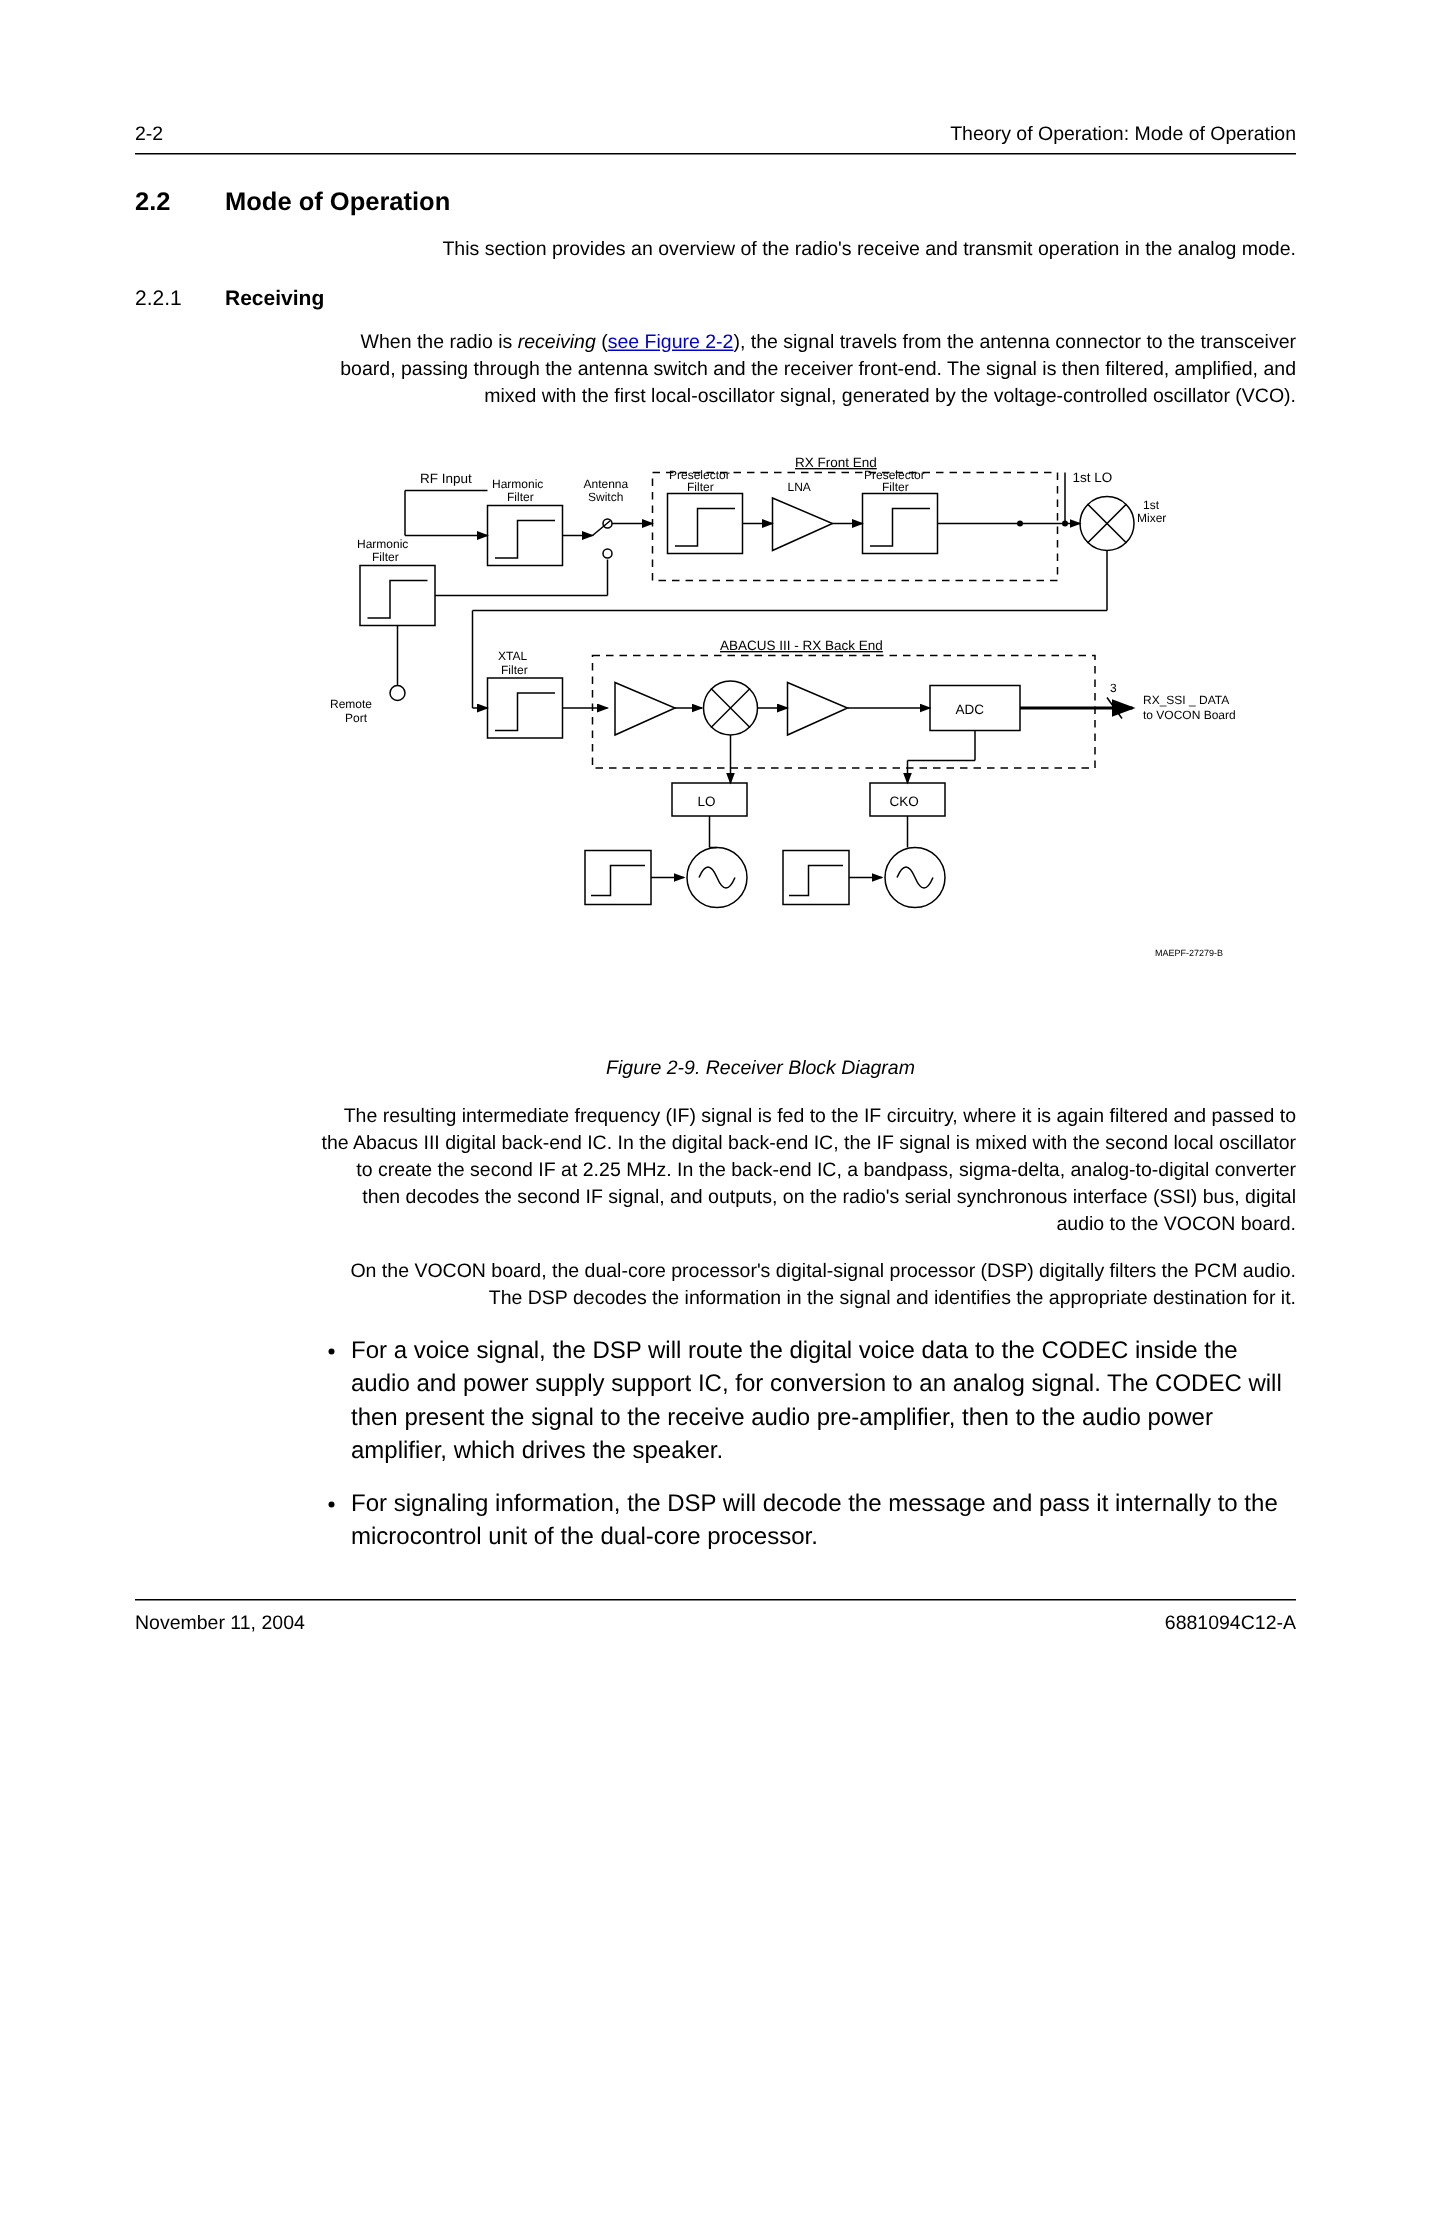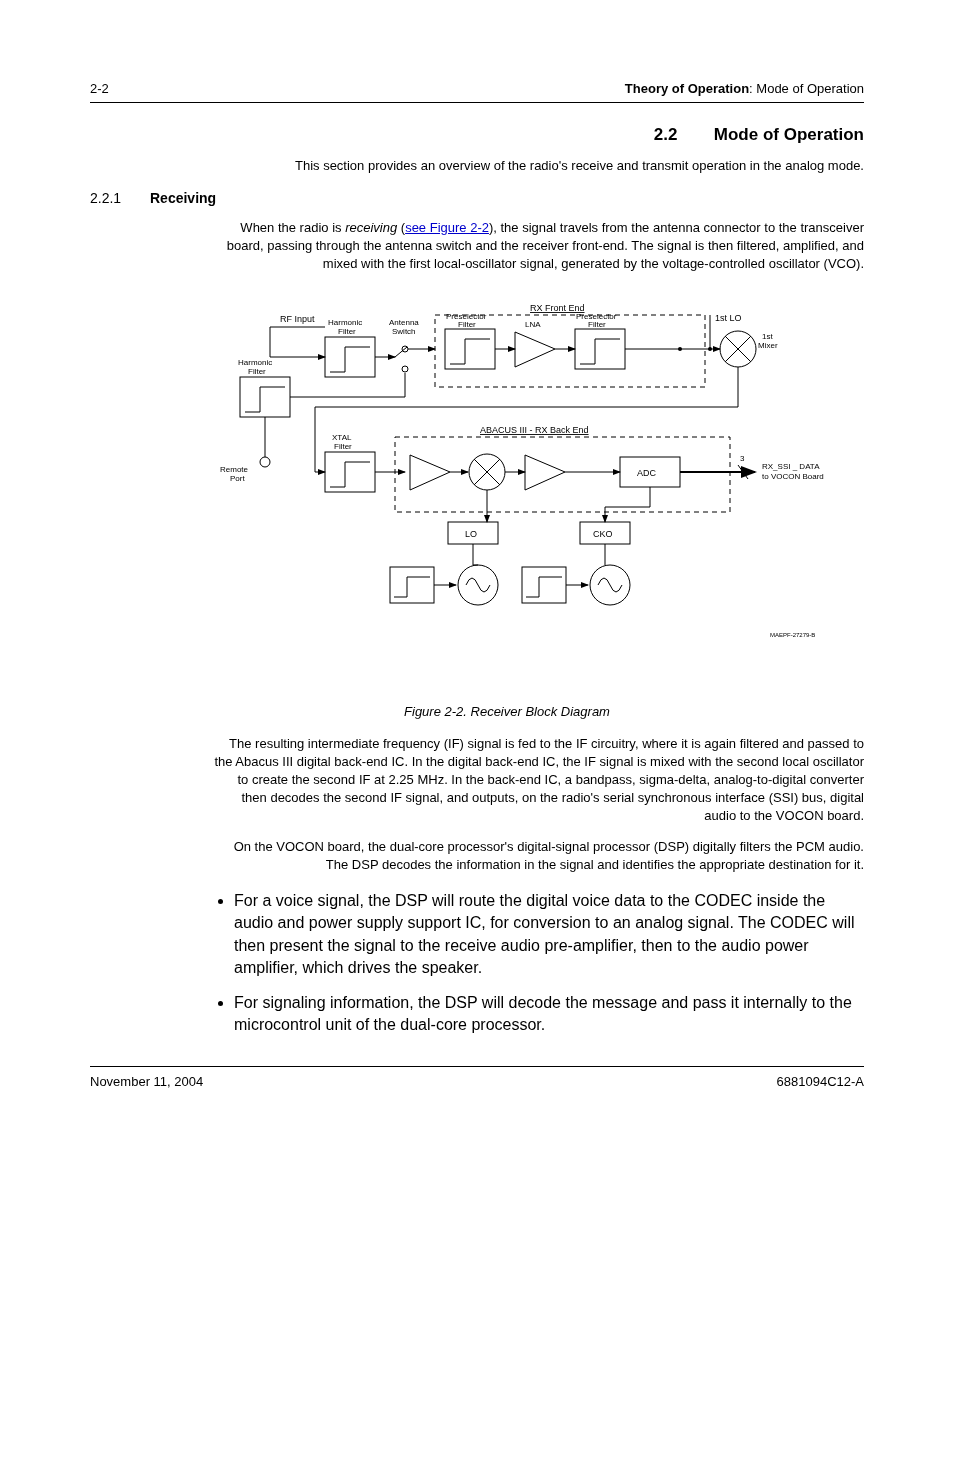--- a/index.html
+++ b/index.html
@@ -15,35 +15,34 @@
   .header-row {
     display: flex;
     justify-content: space-between;
     font-size: 13px;
     margin-bottom: 4px;
     gap: 29px;
   }
   .header-row .right {
     font-size: 13px;
   }
-  .header-row .right .bold { font-weight: bold; text-align: right; }
+  .header-row .right .bold { font-weight: normal; text-align: right; }
   hr.top-rule {
     border: none;
     border-top: 1px solid #000;
     margin: 0 0 20px 0;
   }
   hr.bottom-rule {
     border: none;
     border-top: 1px solid #000;
     margin: 30px 0 6px 0;
   }
   .section-row {
     display: flex;
     margin-top: 6px;
-    justify-content: flex-end;
   }
   .section-num {
     width: 60px;
     font-weight: bold;
     font-size: 17px;
   }
   .section-title {
     font-weight: bold;
     font-size: 17px;
   }
@@ -232,21 +231,21 @@
   <rect x="312" y="270" width="44" height="36" fill="none" stroke="#000"></rect>
   <path d="M316,300 L329,300 L329,280 L352,280" fill="none" stroke="#000"></path>
   <line x1="356" y1="288" x2="378" y2="288" stroke="#000" marker-end="url(#arrow)"></line>
   <circle cx="400" cy="288" r="20" fill="none" stroke="#000"></circle>
   <path d="M388,288 Q394,274 400,288 Q406,302 412,288" fill="none" stroke="#000"></path>
 
   <text x="560" y="340" font-size="6">MAEPF-27279-B</text>
 </svg>
 </div>
 
-<div class="figure-caption">Figure 2-2.  Receiver Block Diagram</div>
+<div class="figure-caption">Figure 2-9.  Receiver Block Diagram</div>
 
 <div class="body-text">The resulting intermediate frequency (IF) signal is fed to the IF circuitry, where it is again filtered and passed to the Abacus III digital back-end IC. In the digital back-end IC, the IF signal is mixed with the second local oscillator to create the second IF at 2.25 MHz. In the back-end IC, a bandpass, sigma-delta, analog-to-digital converter then decodes the second IF signal, and outputs, on the radio's serial synchronous interface (SSI) bus, digital audio to the VOCON board.</div>
 <div class="body-text" style="margin-top:12px">On the VOCON board, the dual-core processor's digital-signal processor (DSP) digitally filters the PCM audio. The DSP decodes the information in the signal and identifies the appropriate destination for it.</div>
 
 <ul class="body-list">
   <li>For a voice signal, the DSP will route the digital voice data to the CODEC inside the audio and power supply support IC, for conversion to an analog signal. The CODEC will then present the signal to the receive audio pre-amplifier, then to the audio power amplifier, which drives the speaker.</li>
   <li>For signaling information, the DSP will decode the message and pass it internally to the microcontrol unit of the dual-core processor.</li>
 </ul>
 
 <hr class="bottom-rule">

